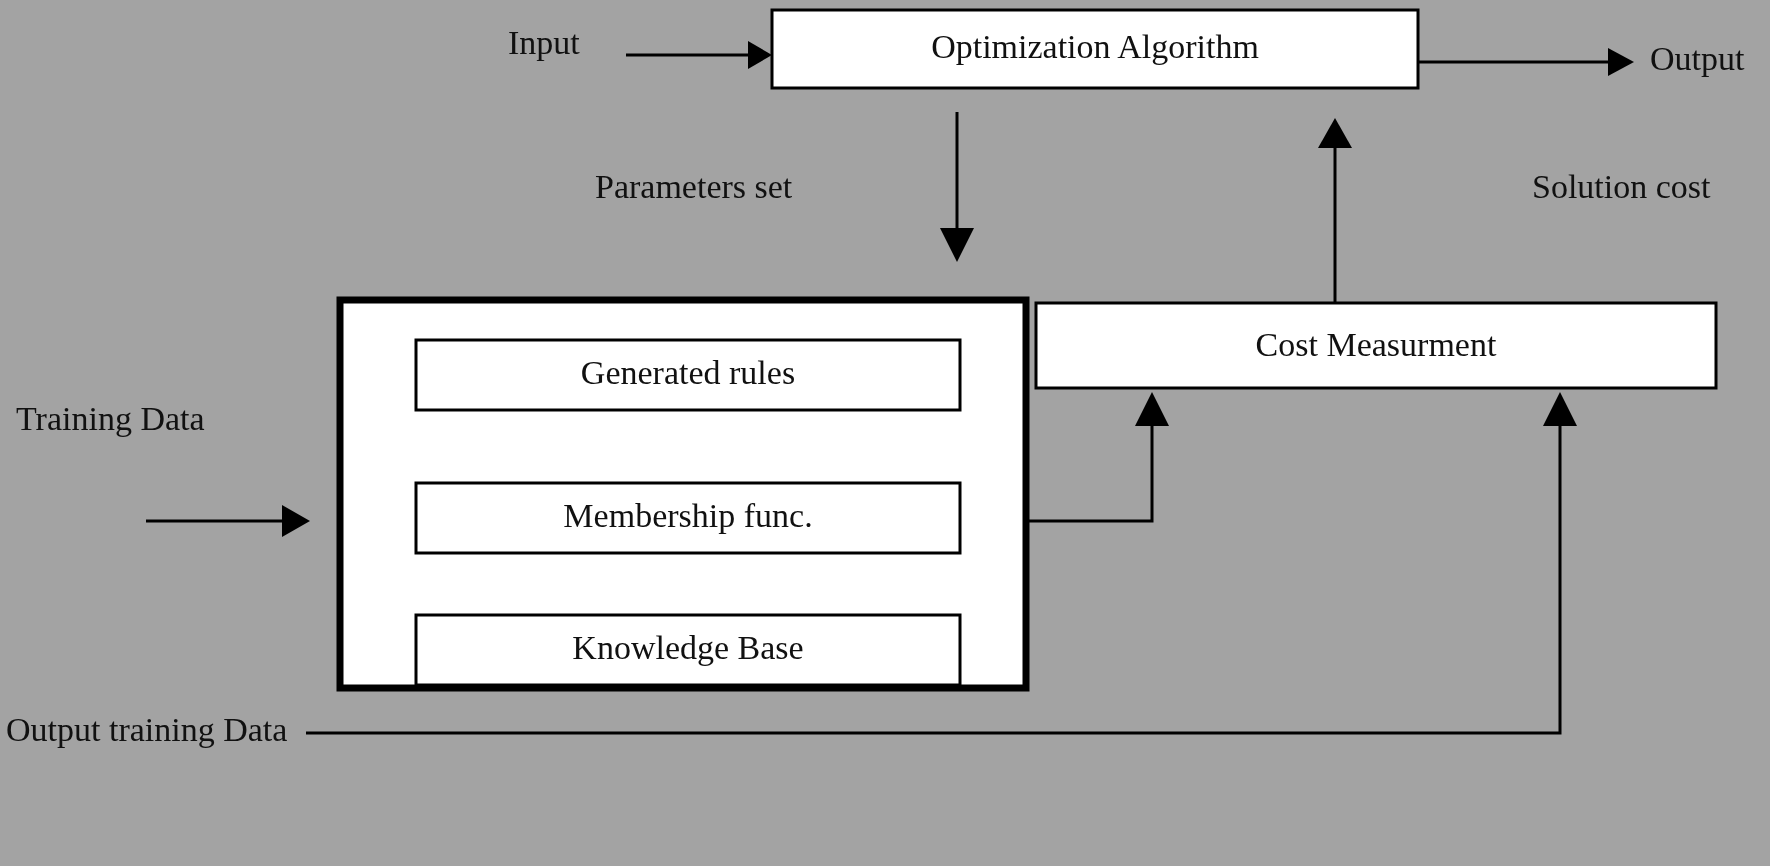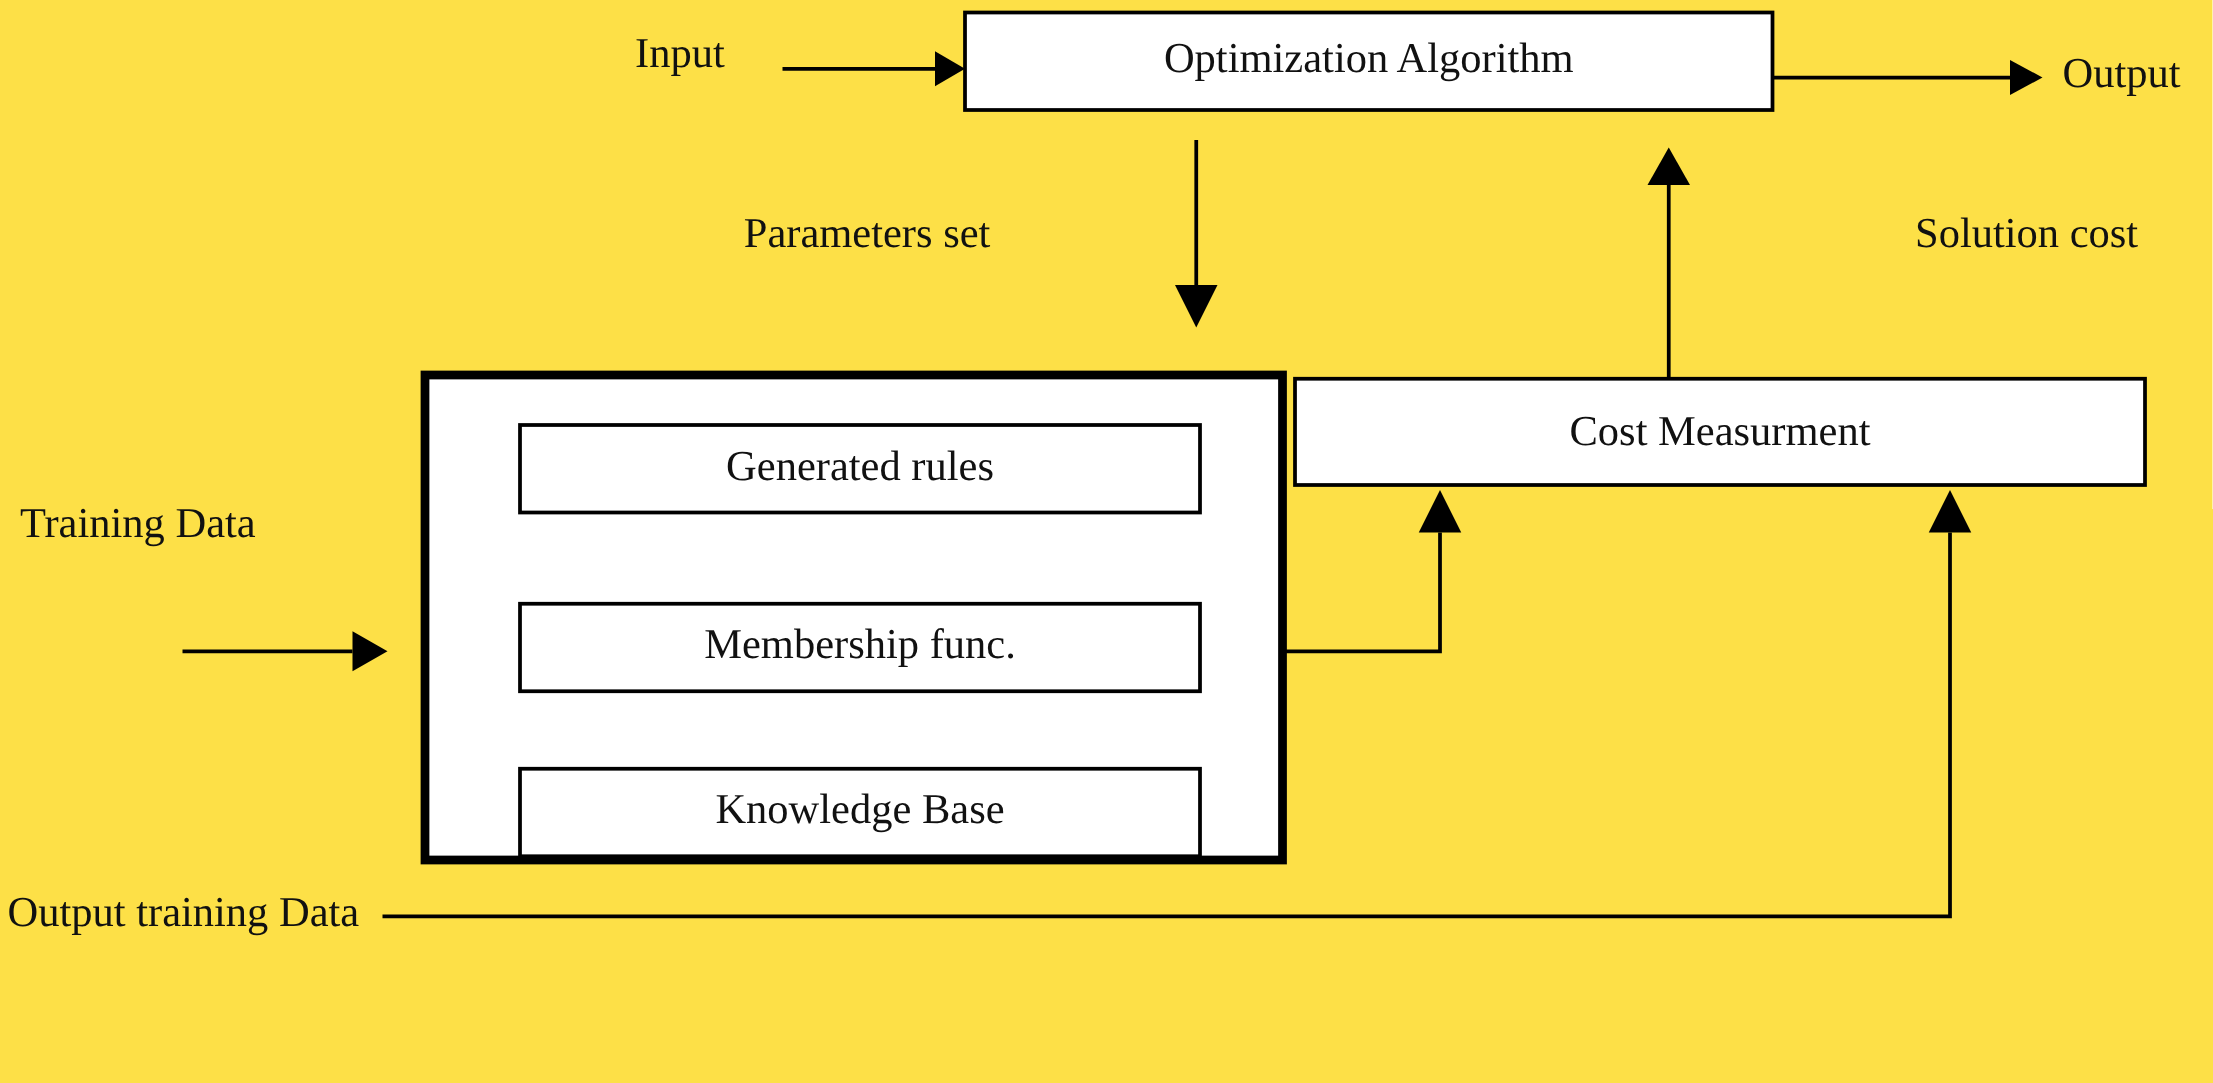--- a/index.html
+++ b/index.html
@@ -11,21 +11,21 @@
     width: 1770px;
     height: 866px;
     font-family: "Liberation Serif", "DejaVu Serif", serif;
     color: #000000;
     overflow: hidden;
   }
   #diagram-root {
     position: relative;
     width: 1770px;
     height: 866px;
-    background: #fde047;
+    background: #a3a3a3;
   }
   svg.diagram-canvas {
     position: absolute;
     left: 0;
     top: 0;
     width: 1770px;
     height: 866px;
   }
   .box-label,
   .free-label {

